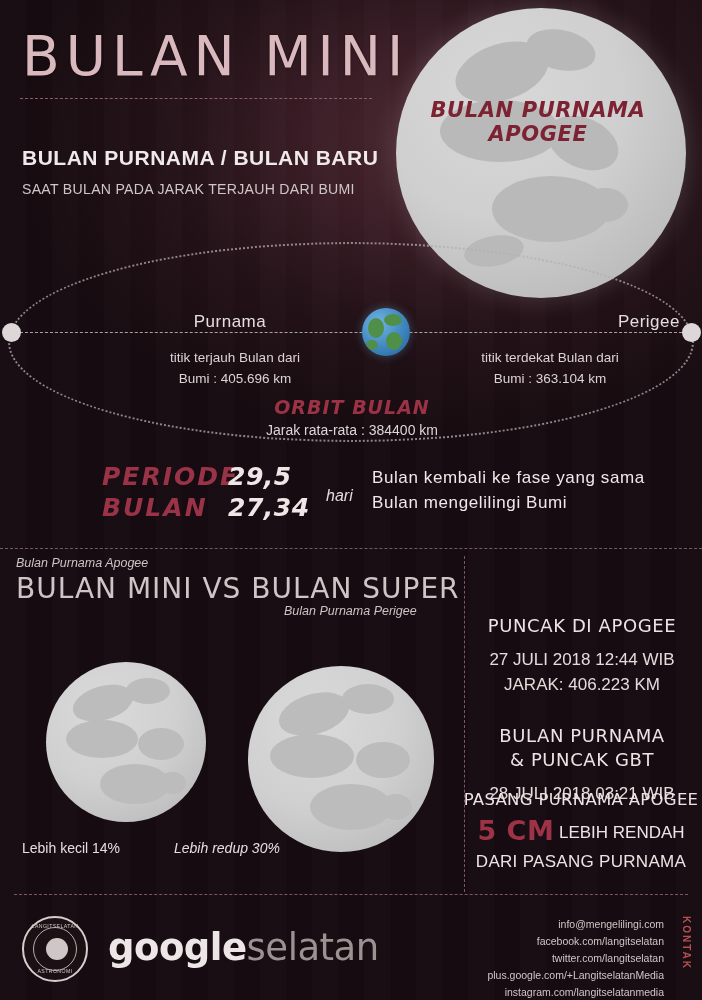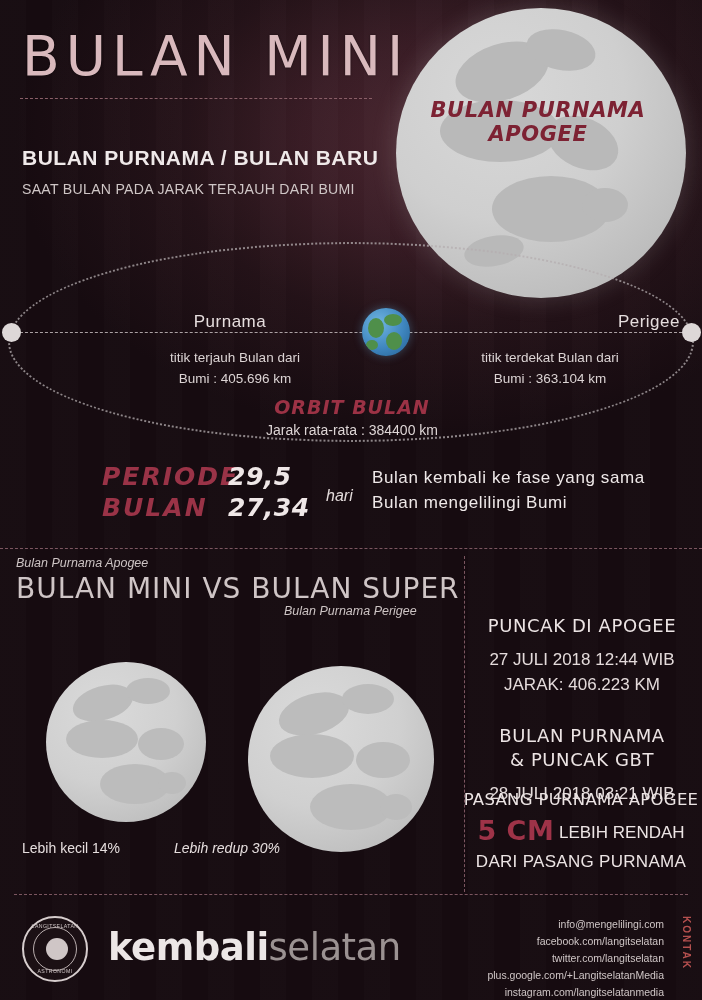--- a/index.html
+++ b/index.html
@@ -349,21 +349,21 @@
     </div>
     <div class="tide-l2">DARI PASANG PURNAMA</div>
   </div>
 
   <div class="logo">
     <div class="logo-t">LANGITSELATAN</div>
     <div class="logo-moon"></div>
     <div class="logo-b">ASTRONOMI</div>
   </div>
   <div class="brand">
-    <b>kembali</b><span>selatan</span>
+    <b>google</b><span>selatan</span>
   </div>
   <div class="contacts" style="white-space:pre-line;">info@mengelilingi.com
 facebook.com/langitselatan
 twitter.com/langitselatan
 plus.google.com/+LangitselatanMedia
 instagram.com/langitselatanmedia</div>
   <div class="kontak">KONTAK</div>
 
 </div>
 

